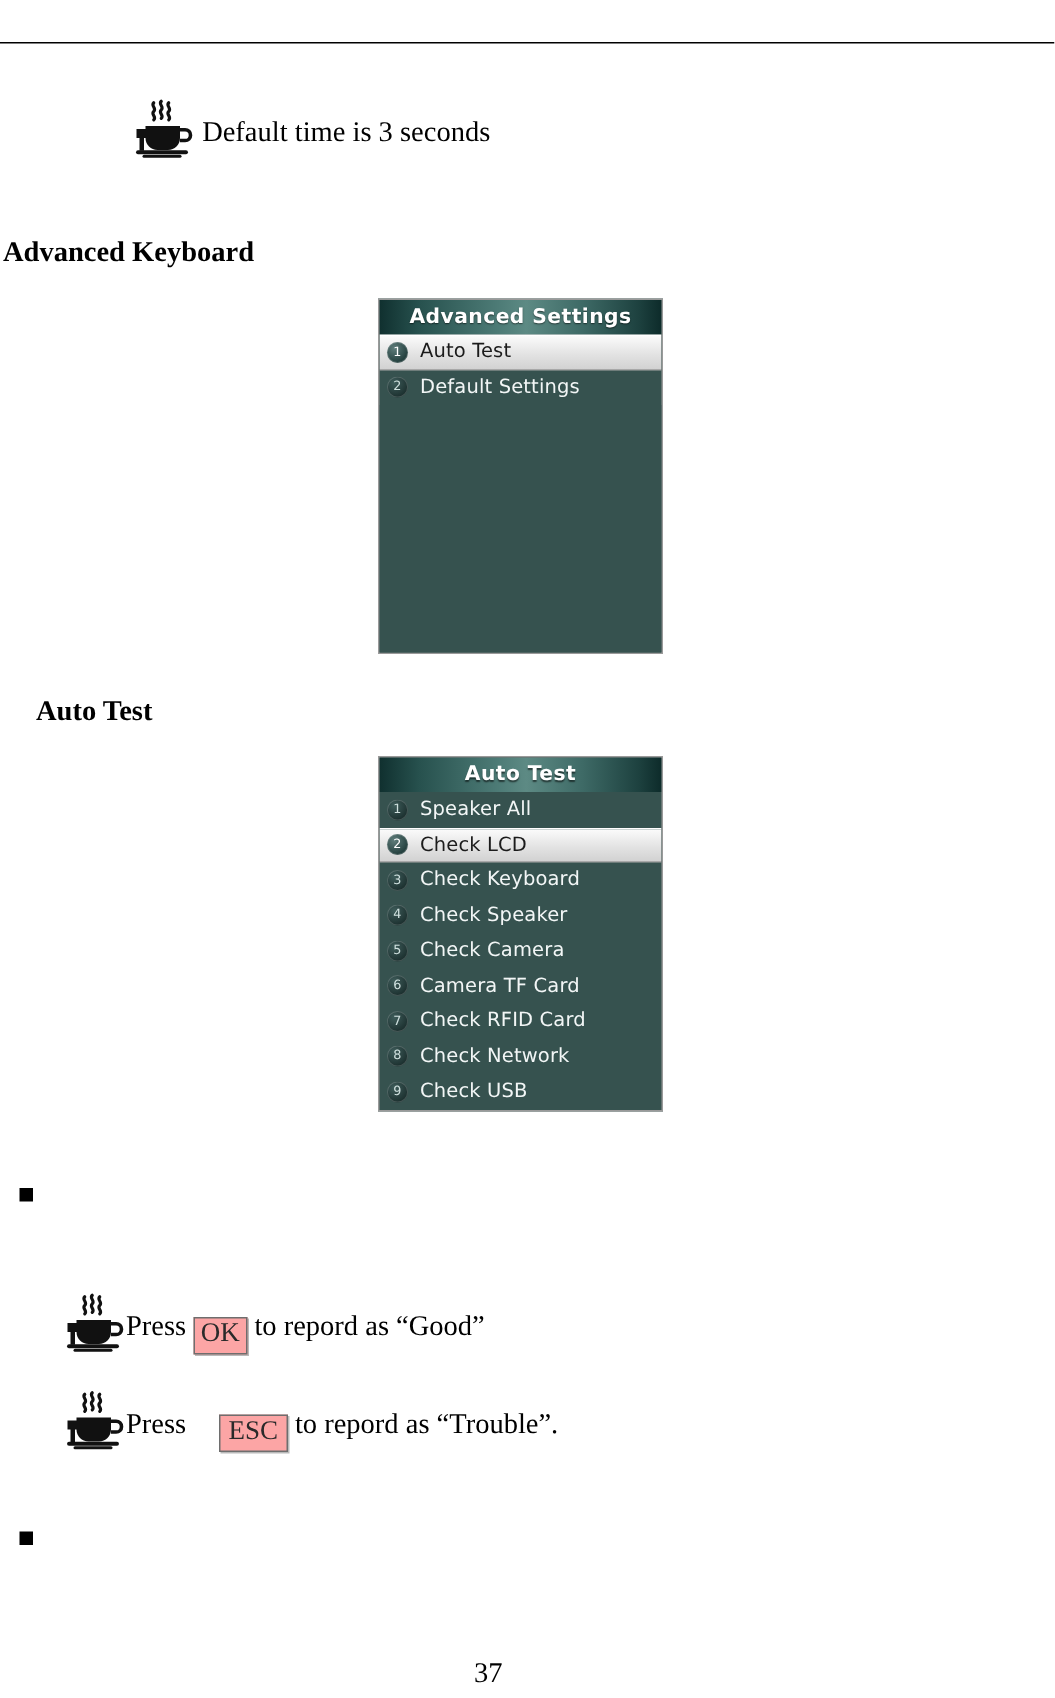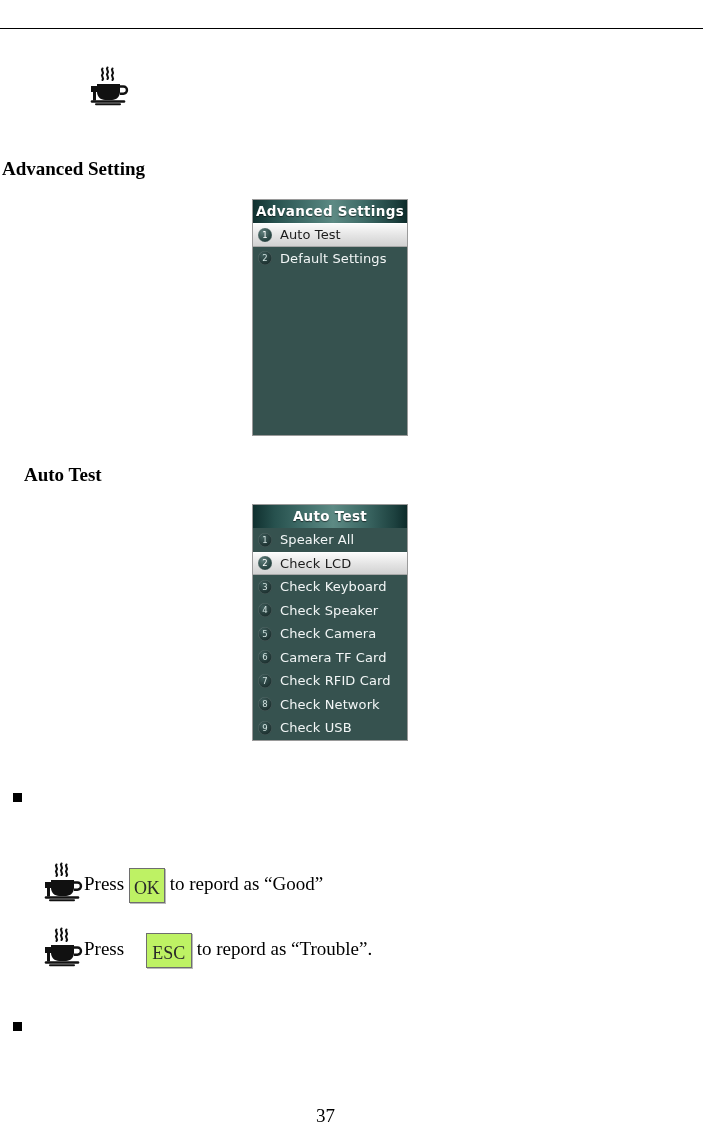--- a/index.html
+++ b/index.html
@@ -72,21 +72,21 @@
   .subheading {
     position: absolute;
     font-weight: bold;
     font-size: 19px;
     white-space: nowrap;
   }
 
   
   .device {
     position: absolute;
-    width: 156px;
+    width: 190px;
     background: #36524F;
     border: 1px solid #9a9a9a;
     box-sizing: border-box;
     font-family: "DejaVu Sans", "Liberation Sans", sans-serif;
     overflow: hidden;
   }
   .device-title {
     height: 23px;
     line-height: 23px;
     text-align: center;
@@ -155,26 +155,26 @@
     height: 9px;
     background: #000;
     vertical-align: 2px;
     margin-right: 23px;
   }
 
   
   .keycap {
     display: inline-block;
     border: 1.3px solid #6e6e6e;
-    background: #bef264;
+    background: #fca5a5;
     color: #2a2a2a;
     font-family: "Liberation Serif", "DejaVu Serif", serif;
     font-size: 18px;
     line-height: 1;
-    padding: 10px 4px 5px 4px;
+    padding: 0 4px 5px 4px;
     text-align: center;
     vertical-align: -4px;
     box-shadow: 1px 1px 0 #b9b9b9;
   }
   .keycap.ok { min-width: 26px; }
   .keycap.esc { min-width: 36px; margin-left: 17px; }
 
   
   .page-number {
     position: absolute;
@@ -201,23 +201,24 @@
         <path d="M26.5 2.5c-2.2 2.1 2.2 3.6 0 5.7c-2.2 2.1 2.2 3.6 0 5.7"></path>
       </g>
       <path d="M11 18h23v8c0 4.4-3.6 8-8 8h-7c-4.4 0-8-3.6-8-8z" fill="#111"></path>
       <path d="M34 20.5h3.4c2.1 0 3.6 1.6 3.6 3.6s-1.5 3.6-3.6 3.6H34" fill="none" stroke="#111" stroke-width="2.4"></path>
       <rect x="5" y="20" width="7" height="6" fill="#111"></rect>
       <rect x="7" y="25.5" width="3" height="9" fill="#111"></rect>
       <path d="M6 35.5h32" stroke="#111" stroke-width="2.6" stroke-linecap="round" fill="none"></path>
       <path d="M10 38.2h24" stroke="#111" stroke-width="2" stroke-linecap="round" fill="none"></path>
     </svg>
   </span>
-</div>
-
-<div class="heading" style="left:2px; top:158px;">Advanced Setting</div>
+  <span class="note-text">Default time is 3 seconds</span>
+</div>
+
+<div class="heading" style="left:2px; top:158px;">Advanced Keyboard</div>
 
 <div class="device" style="left:252px; top:199px; height:237px;">
   <div class="device-title">Advanced Settings</div>
   <div class="menu-list">
 
     <div class="menu-item selected">
       <span class="menu-badge">1</span>
       <span class="menu-label">Auto Test</span>
     </div>
 

